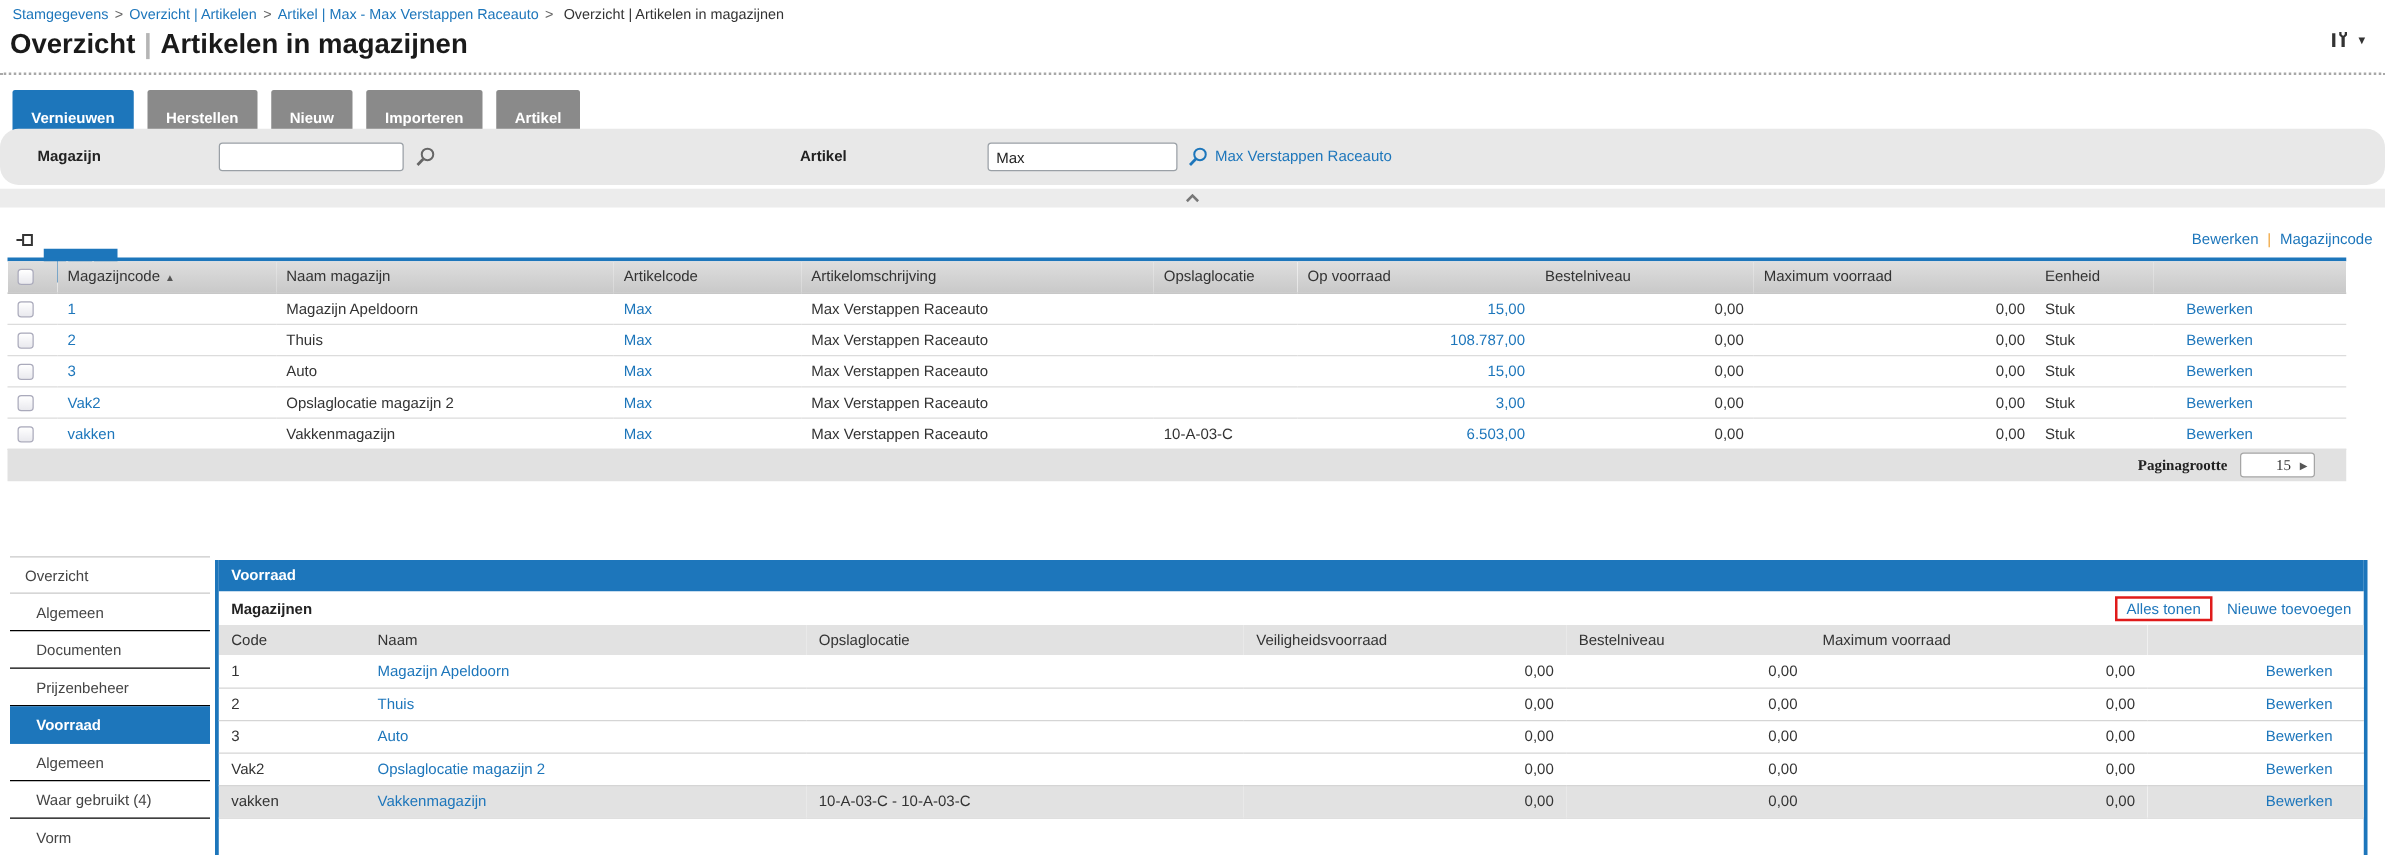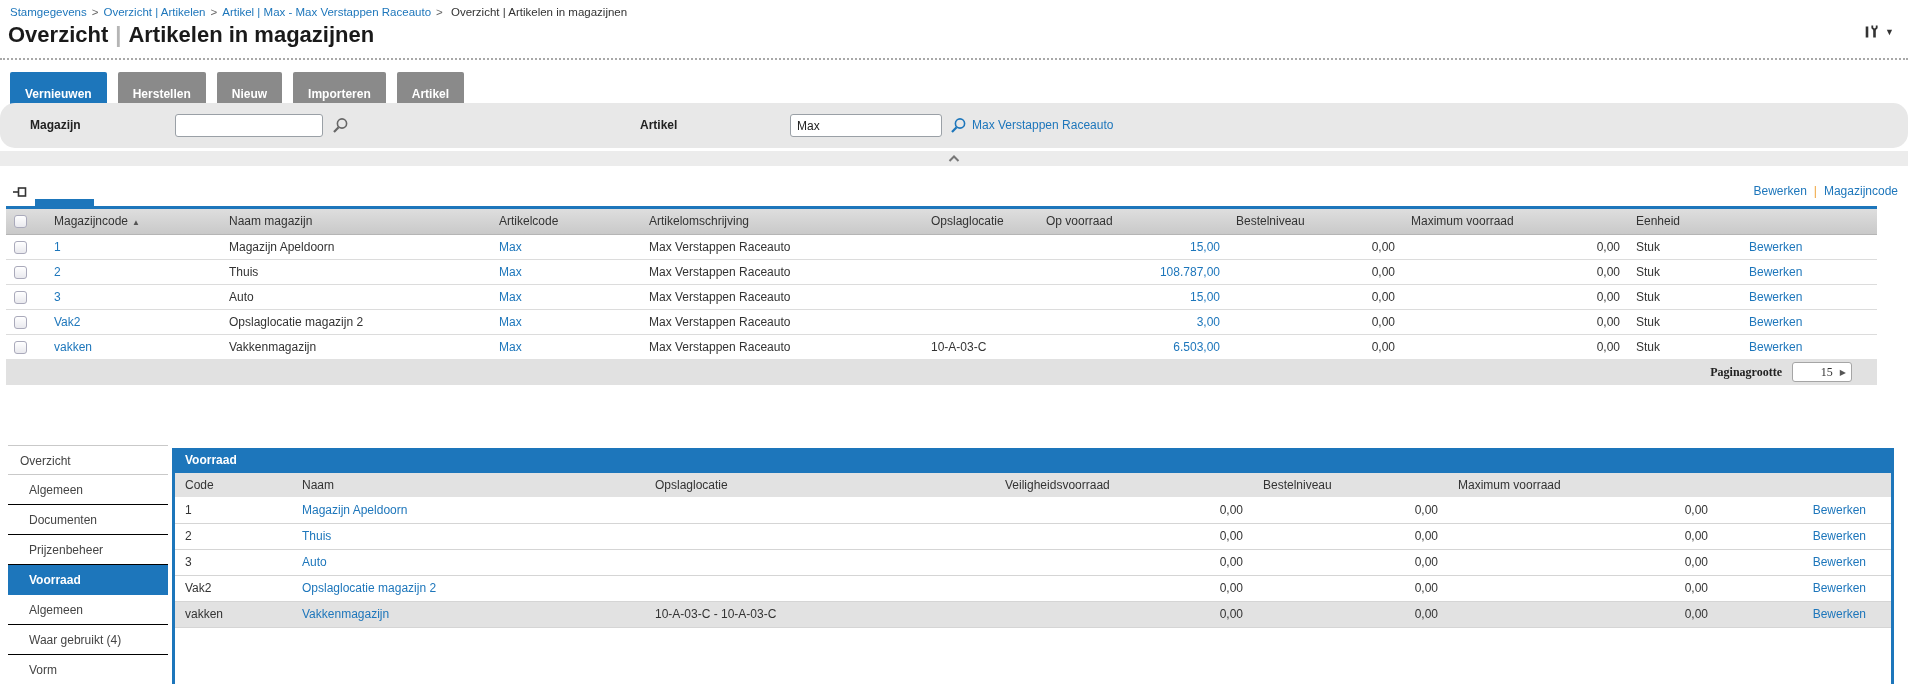--- a/index.html
+++ b/index.html
@@ -277,20 +277,27 @@
       <li>Prijzenbeheer</li>
       <li class="active">Voorraad</li>
       <li>Algemeen</li>
       <li>Waar gebruikt (4)</li>
       <li>Vorm</li>
   </ul>
 </div>
 
 <div class="panel">
   <div class="panel-header">Voorraad</div>
+  <div class="panel-sub">
+    <span class="sub-title">Magazijnen</span>
+    <span class="sub-actions">
+      <span class="red-box"><a>Alles tonen</a></span>
+      <a>Nieuwe toevoegen</a>
+    </span>
+  </div>
   <table class="detail-table">
     <colgroup>
       <col style="width:117px">
         <col style="width:353px">
         <col style="width:350px">
         <col style="width:258px">
       <col style="width:195px">
         <col style="width:270px">
         <col style="width:173px">
     </colgroup>

